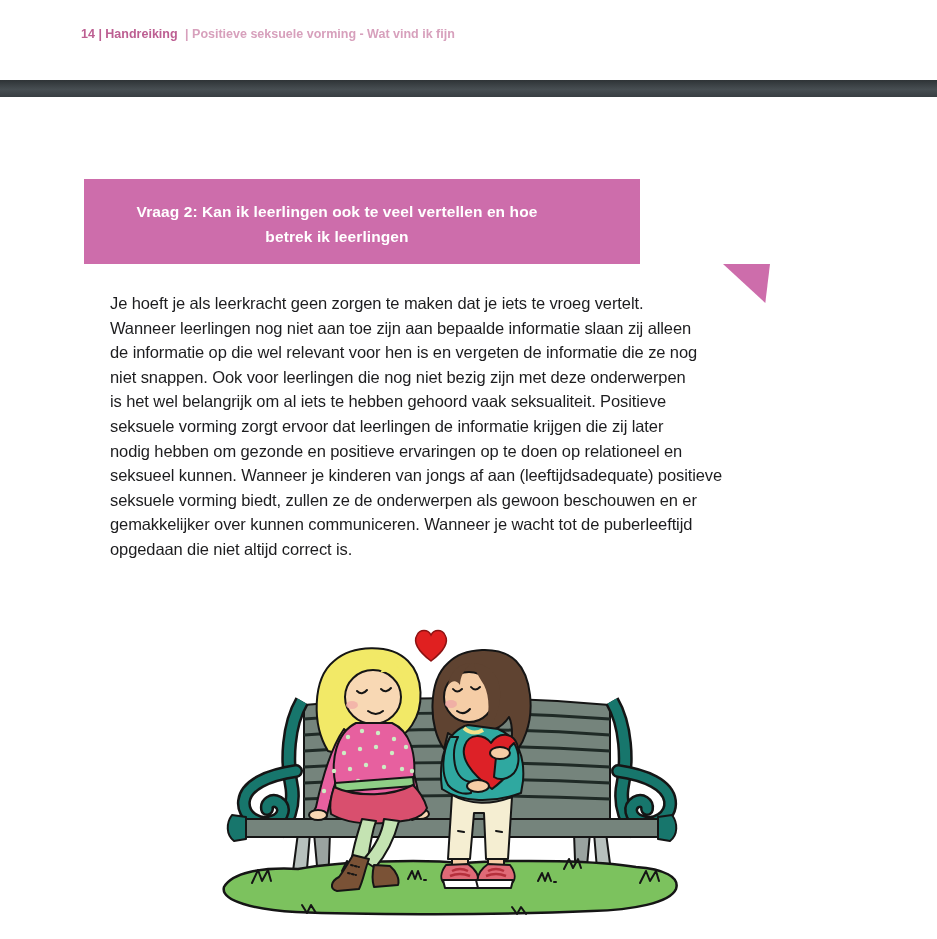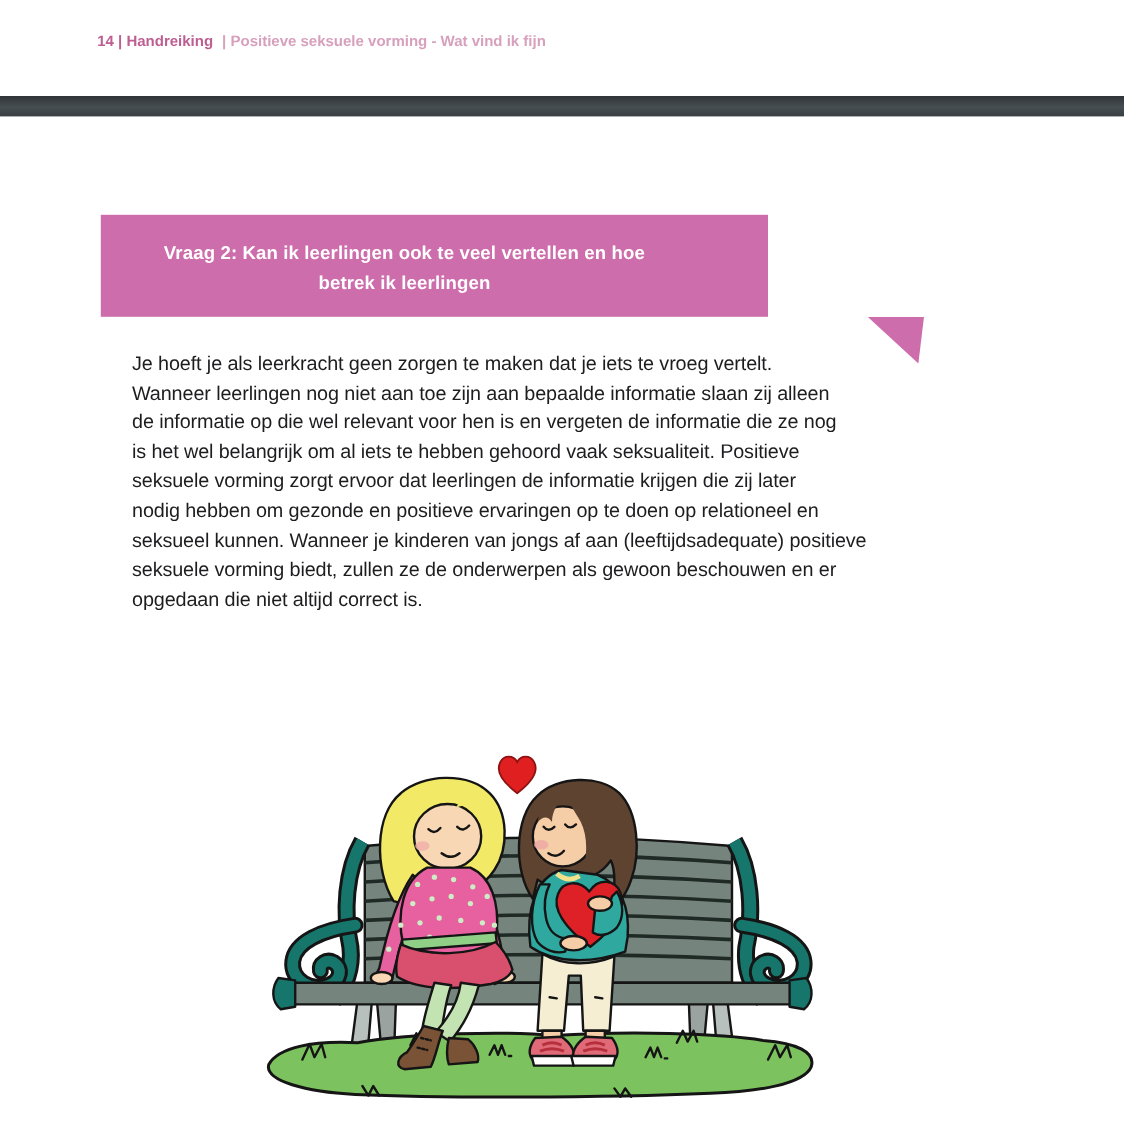--- a/index.html
+++ b/index.html
@@ -68,25 +68,27 @@
     <div class="banner-text">
       <div>Vraag 2: Kan ik leerlingen ook te veel vertellen en hoe betrek ik leerlingen</div>
     </div>
     <div class="banner-tail"></div>
   </div>
 
   <div class="body-text">
     <div>Je hoeft je als leerkracht geen zorgen te maken dat je iets te vroeg vertelt.</div>
     <div>Wanneer leerlingen nog niet aan toe zijn aan bepaalde informatie slaan zij alleen</div>
     <div>de informatie op die wel relevant voor hen is en vergeten de informatie die ze nog</div>
+    <div>niet snappen. Ook voor leerlingen die nog niet bezig zijn met deze onderwerpen</div>
     <div>is het wel belangrijk om al iets te hebben gehoord vaak seksualiteit. Positieve</div>
     <div>seksuele vorming zorgt ervoor dat leerlingen de informatie krijgen die zij later</div>
     <div>nodig hebben om gezonde en positieve ervaringen op te doen op relationeel en</div>
     <div>seksueel kunnen. Wanneer je kinderen van jongs af aan (leeftijdsadequate) positieve</div>
     <div>seksuele vorming biedt, zullen ze de onderwerpen als gewoon beschouwen en er</div>
+    <div>gemakkelijker over kunnen communiceren. Wanneer je wacht tot de puberleeftijd</div>
     <div>opgedaan die niet altijd correct is.</div>
   </div>
 
   <svg class="illustration" viewBox="0 0 480 300">
 
     <g>
       <path class="ln" d="M92,84 Q245,70 398,84 L398,198 L92,198 Z" fill="#75847c"></path>
       <path d="M92,98 Q245,86 398,98" fill="none" stroke="#1f2a26" stroke-width="3"></path>
       <path d="M92,114 Q245,103 398,114" fill="none" stroke="#1f2a26" stroke-width="3"></path>
       <path d="M92,130 Q245,120 398,130" fill="none" stroke="#1f2a26" stroke-width="3"></path>

